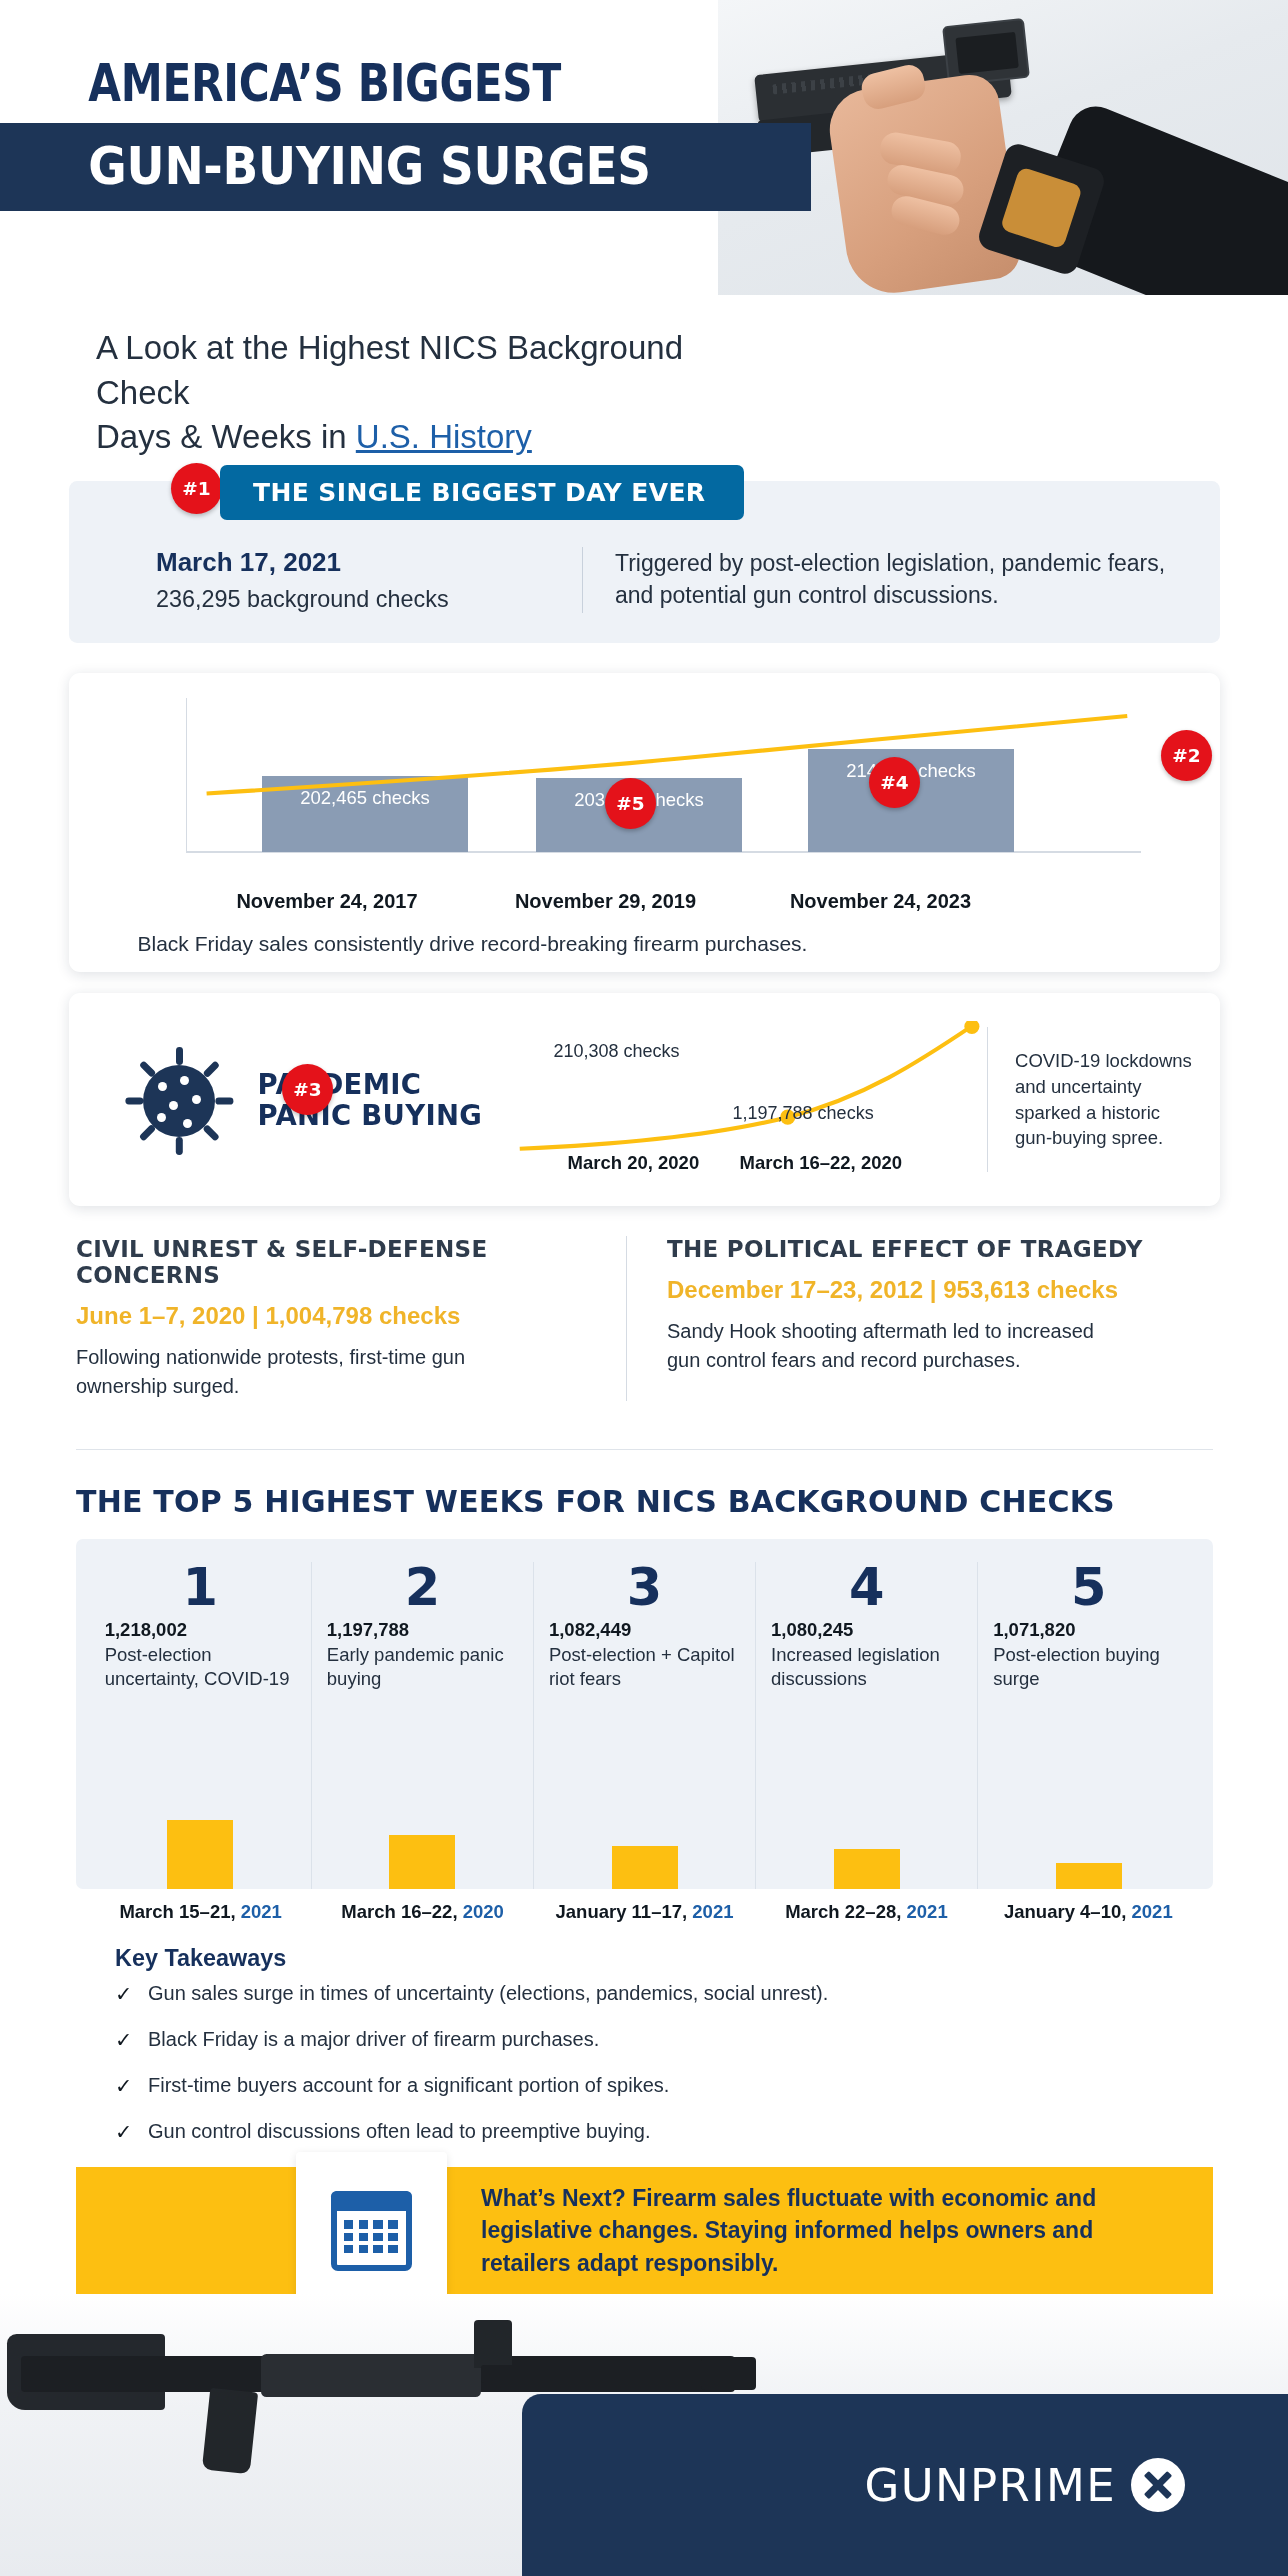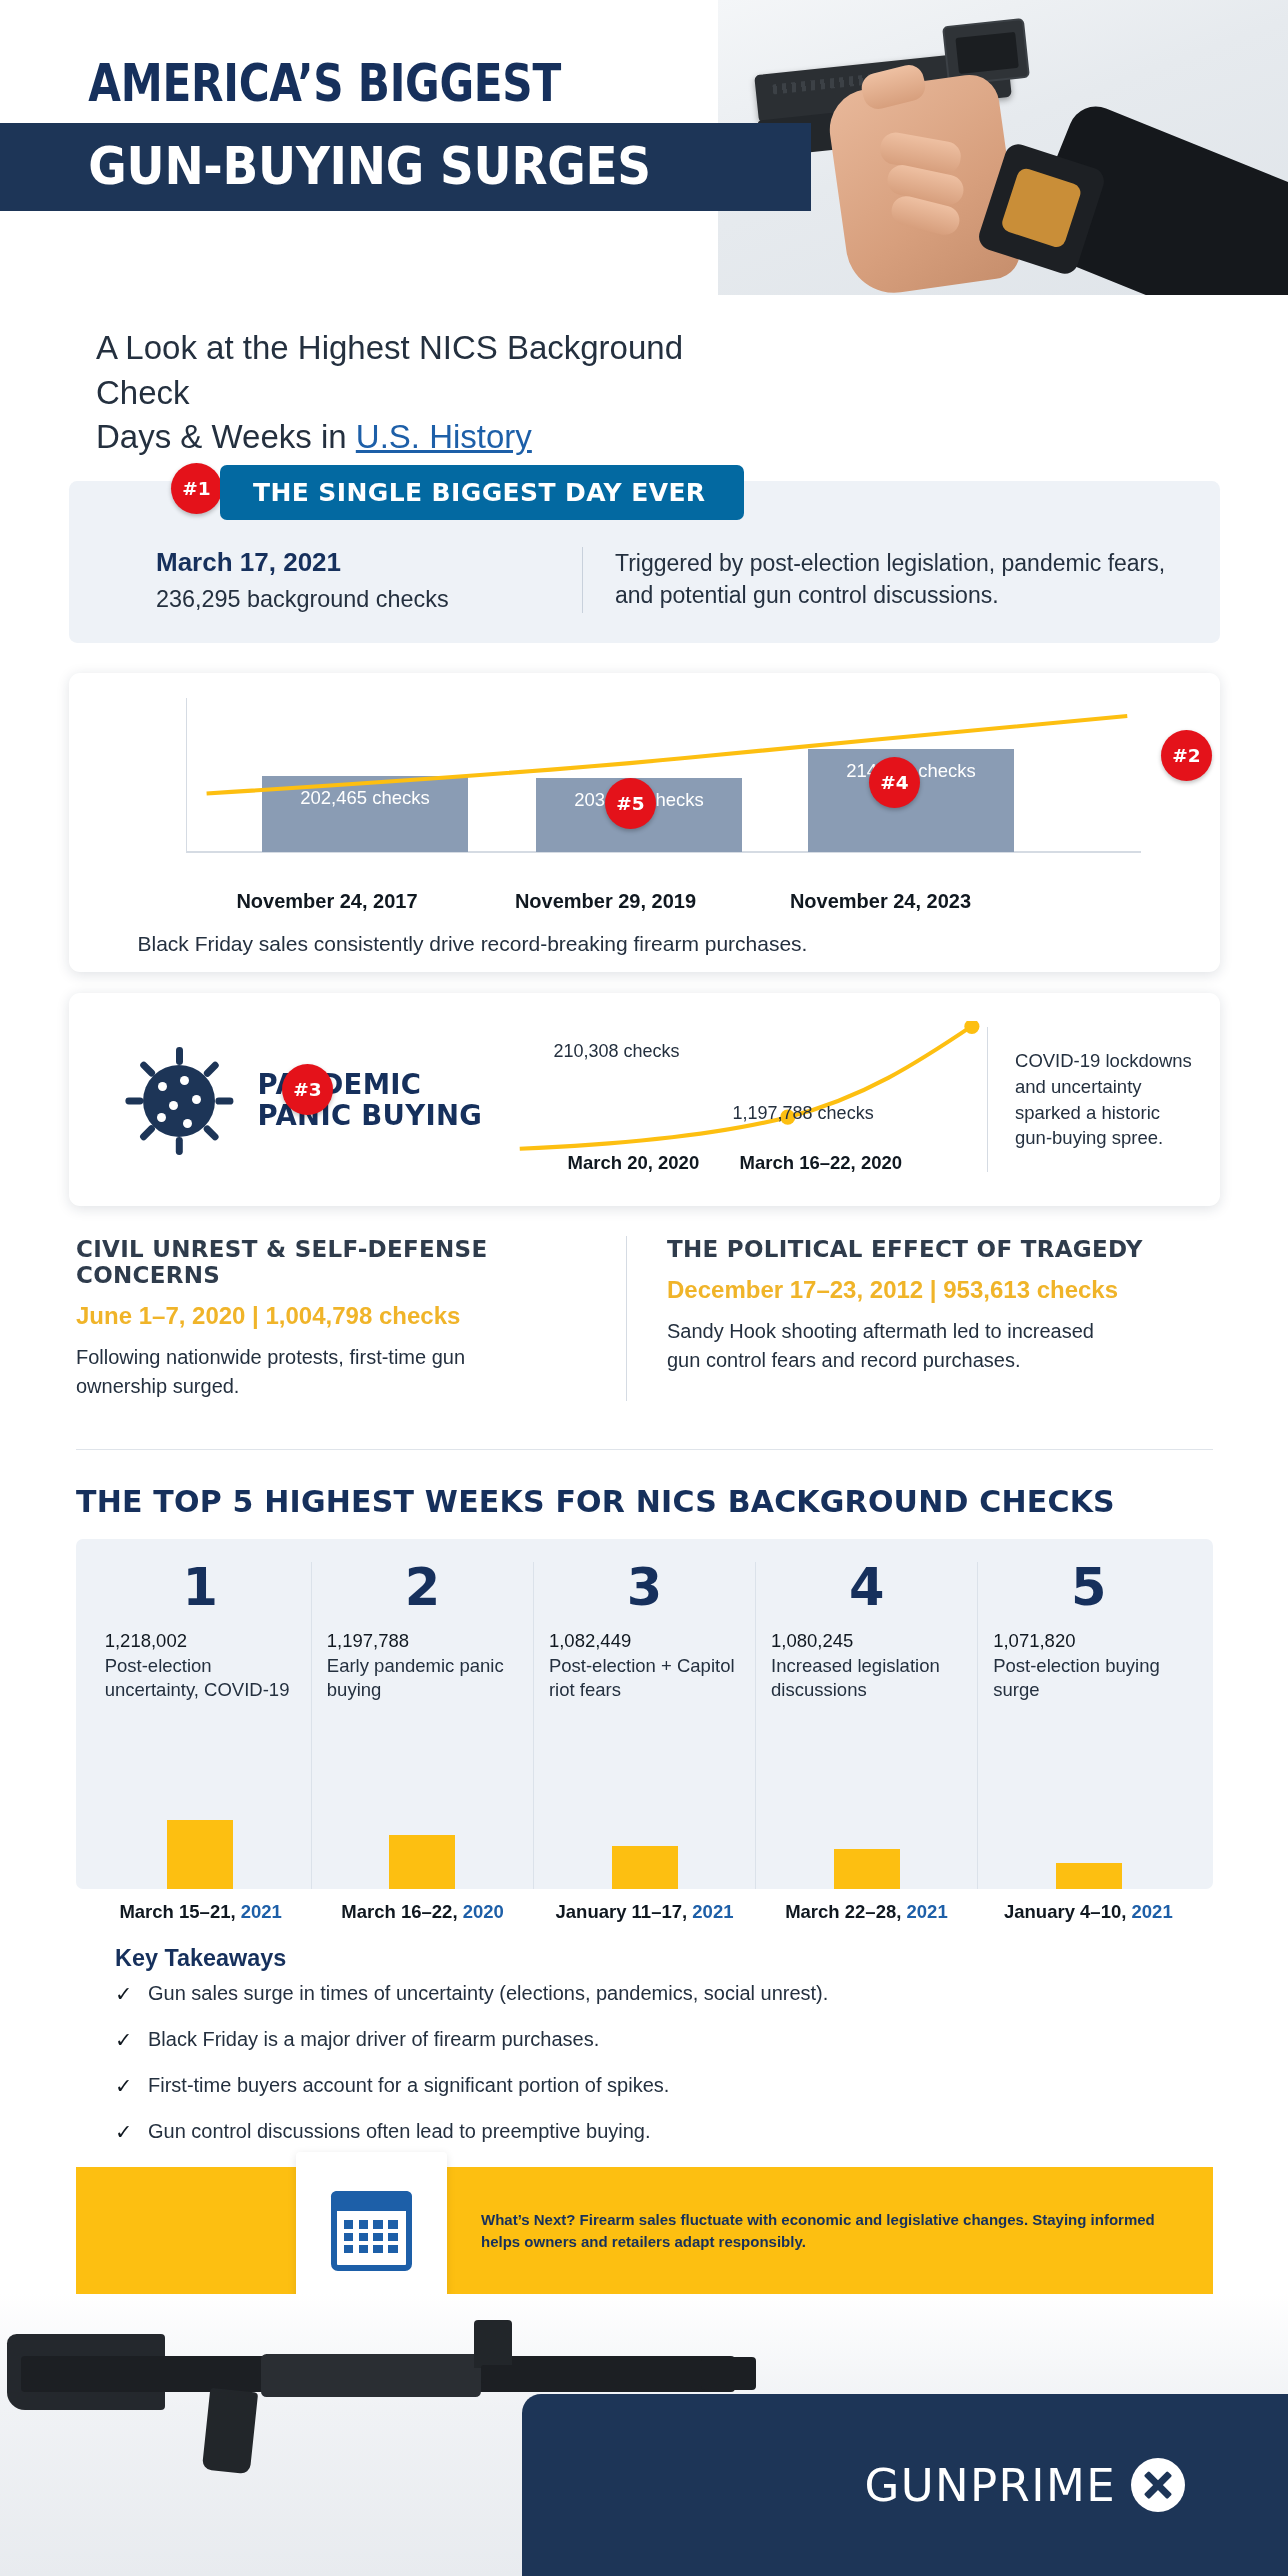--- a/index.html
+++ b/index.html
@@ -399,23 +399,23 @@
   .t5col:last-child { border-right: none; }
   .t5rank {
     text-align: center;
     font-size: 51px;
     font-weight: 700;
     color: #16305c;
     font-family: "DejaVu Sans", sans-serif;
     line-height: 1;
   }
   .t5num {
-    margin-top: 17px;
+    margin-top: 6px;
     font-size: 18.5px;
-    font-weight: 400;
+    font-weight: 700;
     color: #101820;
   }
   .t5desc {
     font-size: 18.5px;
     line-height: 1.3;
     color: #24303f;
     margin-top: 1.4px;
   }
   .t5bar {
     position: absolute;
@@ -499,21 +499,21 @@
   .cal-grid {
     position: absolute; left: 6.9px; top: 23.4px;
     display: grid;
     grid-template-columns: repeat(4, 1fr);
     gap: 4.1px;
     width: 55px;
   }
   .cal-grid i { display:block; width: 9.6px; height: 8.2px; background: #1d5fa8; }
   .cta-text {
     margin-left: 405px;
-    font-size: 15px;
+    font-size: 23px;
     line-height: 1.42;
     font-weight: 700;
     color: #16305c;
     max-width: 687px;
   }
 
   
   .footer-photo {
     position: absolute;
     left: 0; top: 2294px;

